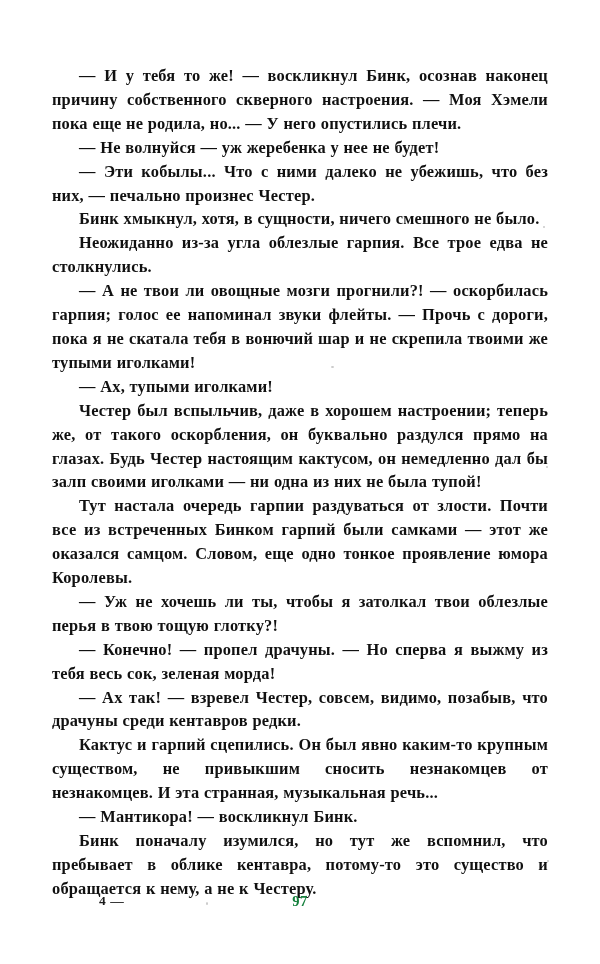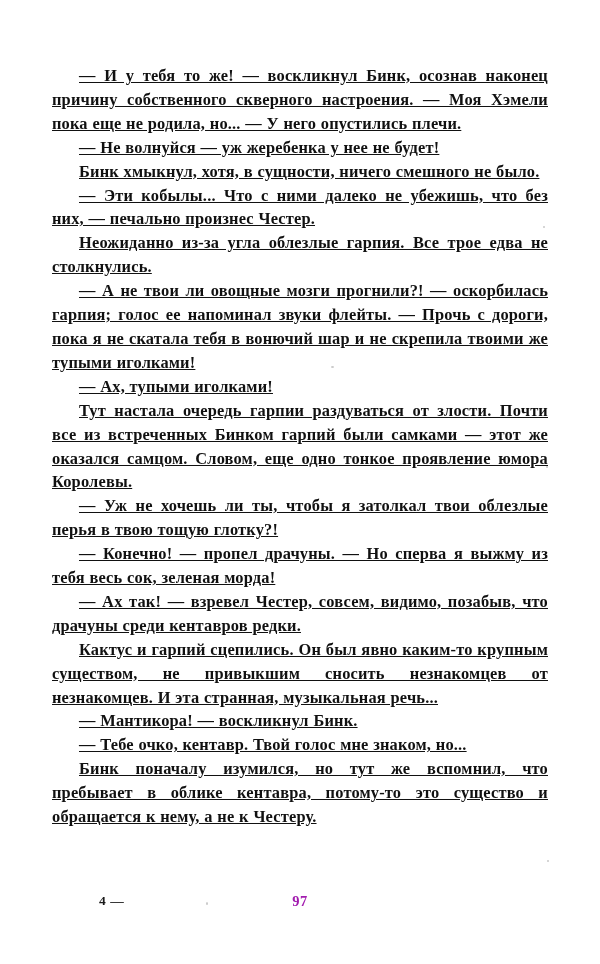--- a/index.html
+++ b/index.html
@@ -40,21 +40,20 @@
     line-height: 23.9px;
     letter-spacing: 0.18px;
     word-spacing: 0.4px;
     font-weight: 600;
   }
 
   #text-block p {
     margin: 0;
     text-indent: 27px;
     text-align: justify;
-    text-decoration: underline;
   }
   
   #text-block p:last-child {
     margin-bottom: 0;
   }
 
   
   .ink {
     text-rendering: optimizeLegibility;
   }
@@ -78,50 +77,50 @@
   }
   #folio {
     position: absolute;
     left: 0;
     top: 0;
     width: 496px;
     text-align: center;
     font-size: 14.5px;
     font-weight: 700;
     letter-spacing: 0.5px;
-    color: #a21caf;
+    color: #15803d;
   }
   
   .speck {
     position: absolute;
     background: #c9c9c9;
     border-radius: 50%;
     pointer-events: none;
   }
 </style>
 </head>
 <body>
 
 <div id="page-sheet">
 
   <div id="text-block" class="ink">
     <p>— И у тебя то же! — воскликнул Бинк, осознав наконец причину собственного скверного настроения. — Моя Хэмели пока еще не родила, но... — У него опустились плечи.</p>
     <p>— Не волнуйся — уж жеребенка у нее не будет!</p>
+    <p>— Эти кобылы... Что с ними далеко не убежишь, что без них, — печально произнес Честер.</p>
     <p>Бинк хмыкнул, хотя, в сущности, ничего смешного не было.</p>
-    <p>— Эти кобылы... Что с ними далеко не убежишь, что без них, — печально произнес Честер.</p>
     <p>Неожиданно из-за угла облезлые гарпия. Все трое едва не столкнулись.</p>
     <p>— А не твои ли овощные мозги прогнили?! — оскорбилась гарпия; голос ее напоминал звуки флейты. — Прочь с дороги, пока я не скатала тебя в вонючий шар и не скрепила твоими же тупыми иголками!</p>
     <p>— Ах, тупыми иголками!</p>
+    <p>Честер был вспыльчив, даже в хорошем настроении; теперь же, от такого оскорбления, он буквально раздулся прямо на глазах. Будь Честер настоящим кактусом, он немедленно дал бы залп своими иголками — ни одна из них не была тупой!</p>
     <p>Тут настала очередь гарпии раздуваться от злости. Почти все из встреченных Бинком гарпий были самками — этот же оказался самцом. Словом, еще одно тонкое проявление юмора Королевы.</p>
     <p>— Уж не хочешь ли ты, чтобы я затолкал твои облезлые перья в твою тощую глотку?!</p>
     <p>— Конечно! — пропел драчуны. — Но сперва я выжму из тебя весь сок, зеленая морда!</p>
     <p>— Ах так! — взревел Честер, совсем, видимо, позабыв, что драчуны среди кентавров редки.</p>
     <p>Кактус и гарпий сцепились. Он был явно каким-то крупным существом, не привыкшим сносить незнакомцев от незнакомцев. И эта странная, музыкальная речь...</p>
     <p>— Мантикора! — воскликнул Бинк.</p>
-    <p>— Тебе очко, кентавр. Твой голос мне знаком, но...</p>
     <p>Бинк поначалу изумился, но тут же вспомнил, что пребывает в облике кентавра, потому-то это существо и обращается к нему, а не к Честеру.</p>
   </div>
 
   <div id="page-footer">
     <span id="signature-mark">4 —</span>
     <span id="folio">97</span>
   </div>
 
   <span class="speck" style="left:183px;top:343px;width:2px;height:2px;"></span>
   <span class="speck" style="left:331px;top:366px;width:3px;height:2px;"></span>

